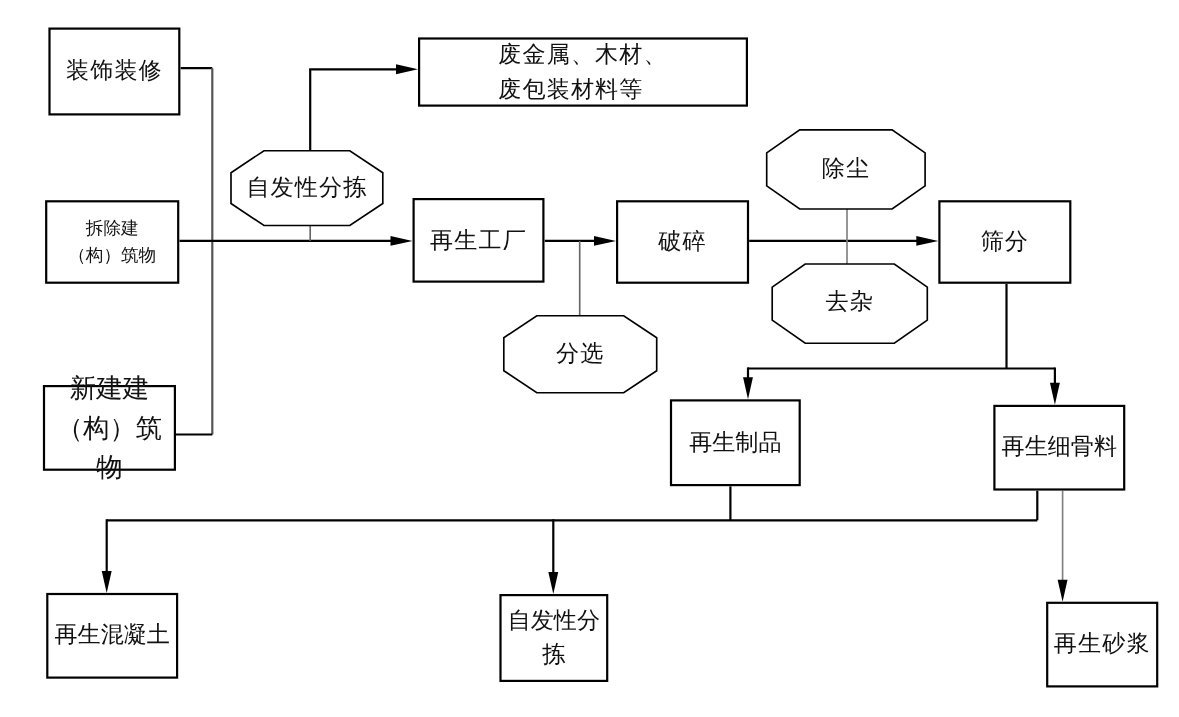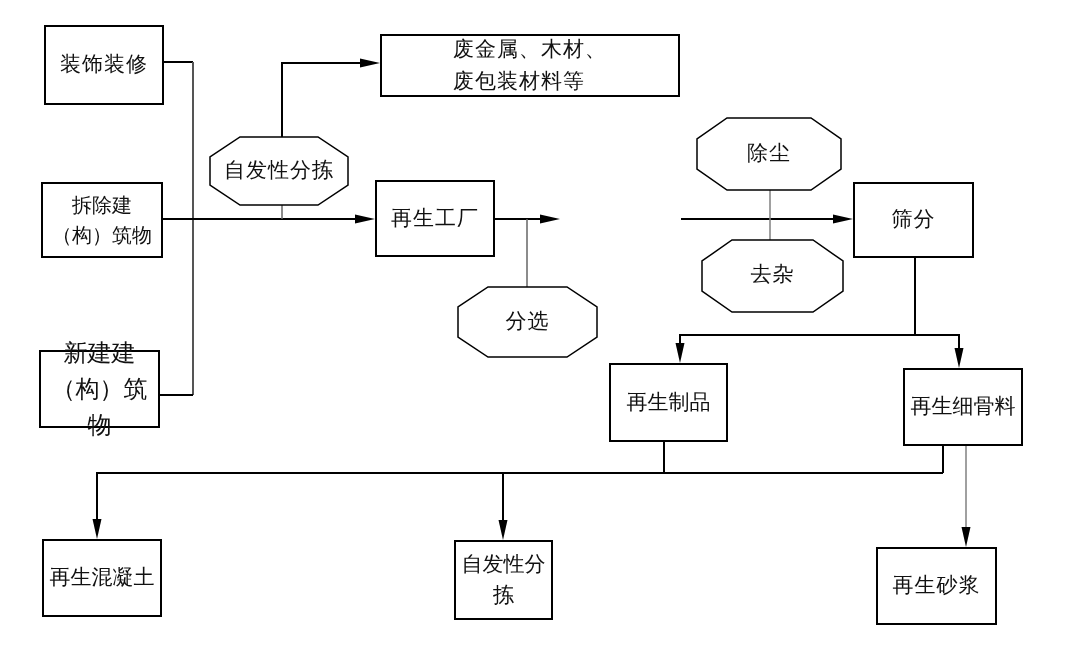--- a/index.html
+++ b/index.html
@@ -61,39 +61,42 @@
     <polygon fill="#fff" stroke="#000" stroke-width="1.5" points="240,137 318,137 348,157 348,185 318,205 240,205 210,185 210,157"></polygon>
     <polygon fill="#fff" stroke="#000" stroke-width="1.5" points="727,118 811,118 841,139 841,169 811,190 727,190 697,169 697,139"></polygon>
     <polygon fill="#fff" stroke="#000" stroke-width="1.5" points="732,240 813,240 843,261 843,291 813,312 732,312 702,291 702,261"></polygon>
     <polygon fill="#fff" stroke="#000" stroke-width="1.5" points="488,287 567,287 597,307 597,337 567,357 488,357 458,337 458,307"></polygon>
   </svg>
 
   <div class="node rect" style="left:44px;top:25px;width:120px;height:80px">
     <span class="node-label">装饰装修</span>
   </div>
 
-  <div class="node rect" style="left:41px;top:182px;width:122px;height:76px;font-size:20px;letter-spacing:0">
+  <div class="node rect" style="left:41px;top:182px;width:122px;height:76px;font-size:16px;letter-spacing:0">
     <span class="node-label">拆除建
 （构）筑物</span>
   </div>
 
   <div class="node rect" style="left:39px;top:350px;width:121px;height:78px;font-size:24px;letter-spacing:0">
     <span class="node-label">新建建
 （构）筑物</span>
   </div>
 
   <div class="node rect" style="left:380px;top:34px;width:300px;height:63px">
     <span class="node-label ta-left">废金属、木材、
 废包装材料等</span>
   </div>
 
   <div class="node rect" style="left:375px;top:180px;width:120px;height:77px">
     <span class="node-label">再生工厂</span>
   </div>
 
+  <div class="node rect" style="left:560px;top:182px;width:121px;height:76px">
+    <span class="node-label">破碎</span>
+  </div>
 
   <div class="node rect" style="left:853px;top:182px;width:121px;height:76px">
     <span class="node-label">筛分</span>
   </div>
 
   <div class="node rect" style="left:609px;top:363px;width:119px;height:79px;letter-spacing:0">
     <span class="node-label">再生制品</span>
   </div>
 
   <div class="node rect" style="left:903px;top:368px;width:120px;height:78px;letter-spacing:0">
@@ -101,21 +104,21 @@
   </div>
 
   <div class="node rect" style="left:42px;top:539px;width:120px;height:78px;letter-spacing:0">
     <span class="node-label">再生混凝土</span>
   </div>
 
   <div class="node rect" style="left:454px;top:540px;width:99px;height:80px;letter-spacing:0">
     <span class="node-label">自发性分拣</span>
   </div>
 
-  <div class="node rect" style="left:876px;top:547px;width:121px;height:78px">
+  <div class="node rect" style="left:951px;top:547px;width:102px;height:78px">
     <span class="node-label">再生砂浆</span>
   </div>
 
   <div class="node oct" style="left:210px;top:137px;width:138px;height:68px">
     <span class="node-label">自发性分拣</span>
   </div>
 
   <div class="node oct" style="left:697px;top:118px;width:144px;height:72px">
     <span class="node-label">除尘</span>
   </div>

